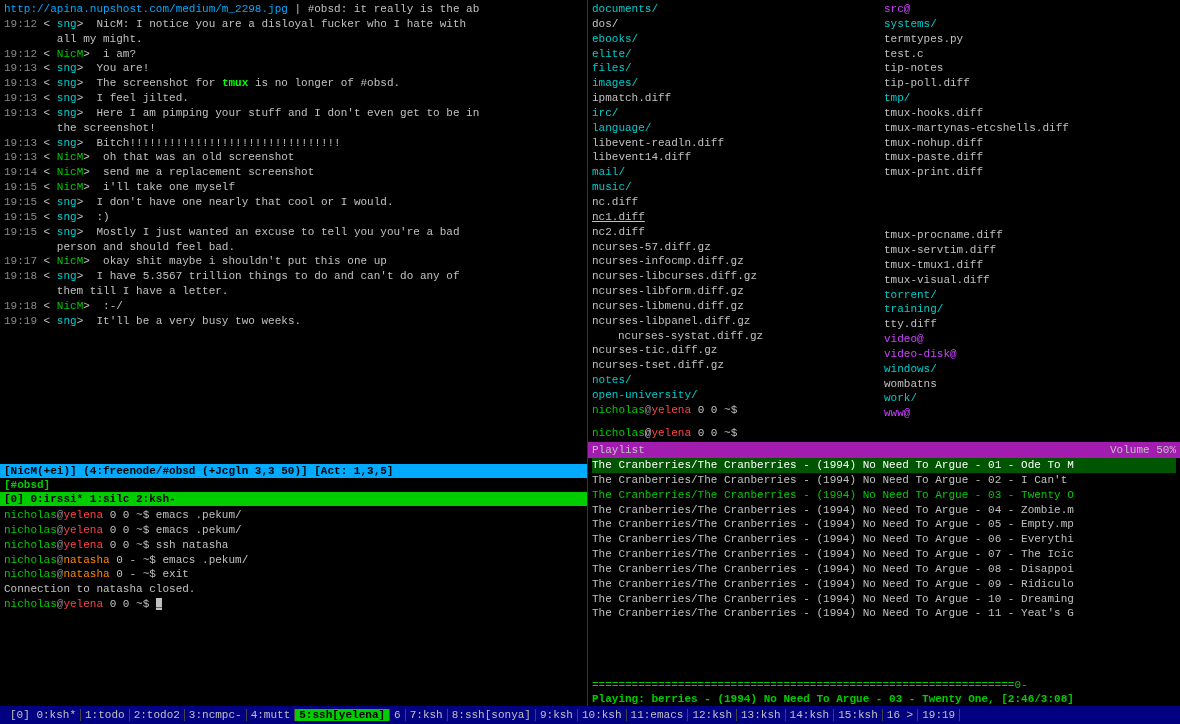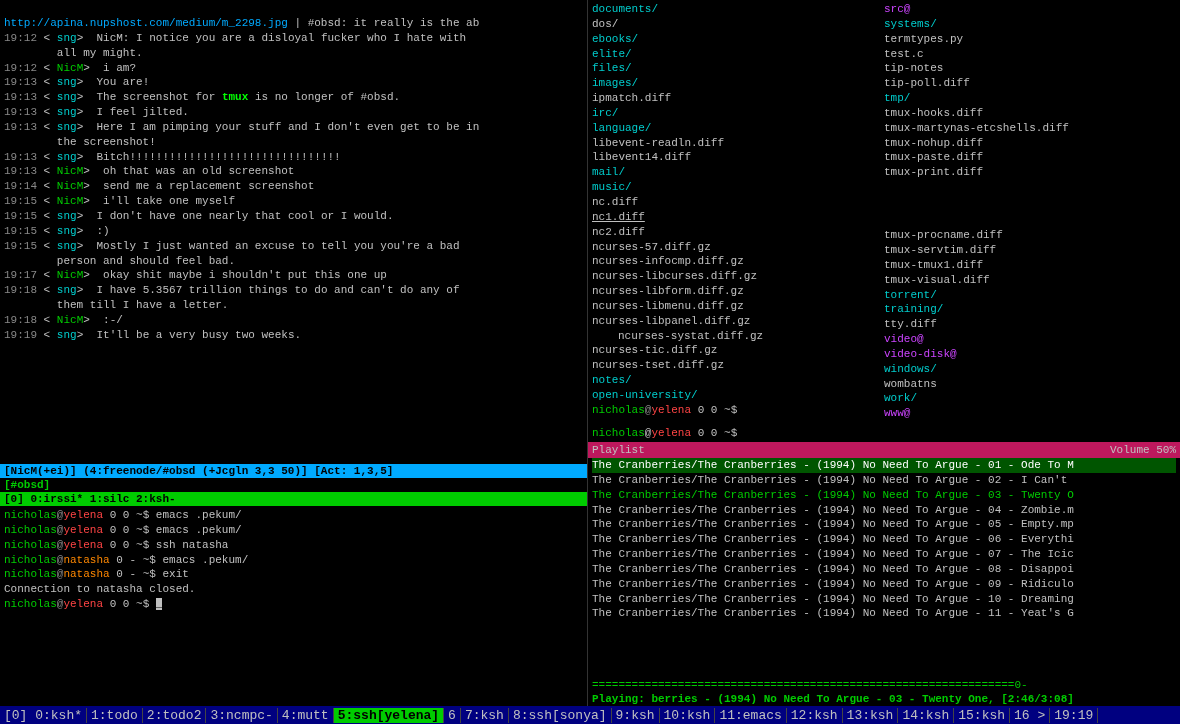--- a/index.html
+++ b/index.html
@@ -27,21 +27,21 @@
     .left-pane {
       width: 588px;
       display: flex;
       flex-direction: column;
       background: #000;
       border-right: 1px solid #333;
     }
     .chat-area {
       flex: 1;
       overflow: hidden;
-      padding: 16px 4px;
+      padding: 2px 4px;
       line-height: 1.35;
     }
     .status-bar-irc {
       background: #00aaff;
       color: #000;
       padding: 1px 4px;
       font-weight: bold;
       white-space: nowrap;
       overflow: hidden;
     }
@@ -70,21 +70,21 @@
       display: flex;
       overflow: hidden;
       padding: 2px 4px;
       line-height: 1.35;
     }
     .prompt-line {
       padding: 1px 4px;
       line-height: 1.35;
     }
     .playlist-header {
-      background: #be185d;
+      background: #a21caf;
       color: #c0c0c0;
       padding: 2px 4px;
       display: flex;
       justify-content: space-between;
     }
     .playlist-area {
       height: 220px;
       overflow: hidden;
       padding: 0 4px;
       line-height: 1.35;
@@ -100,22 +100,22 @@
     }
     
     .bottom-bar {
       height: 18px;
       background: #000080;
       color: #fff;
       display: flex;
       align-items: center;
       overflow: hidden;
       white-space: nowrap;
-      font-size: 13px;
-      padding: 0 0;
+      font-size: 11px;
+      padding: 0 6px;
     }
     .c-gray    { color: #c0c0c0; }
     .c-green   { color: #00cc00; }
     .c-red     { color: #ff4444; }
     .progress-eq {
       color: #00cc00;
     }
   </style>
 </head>
 <body>

